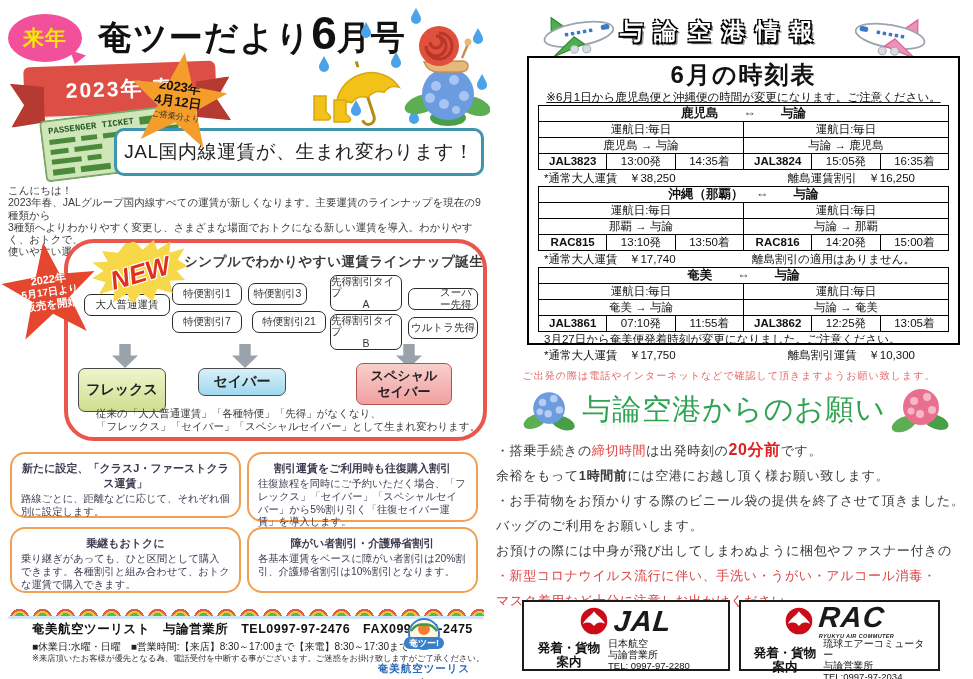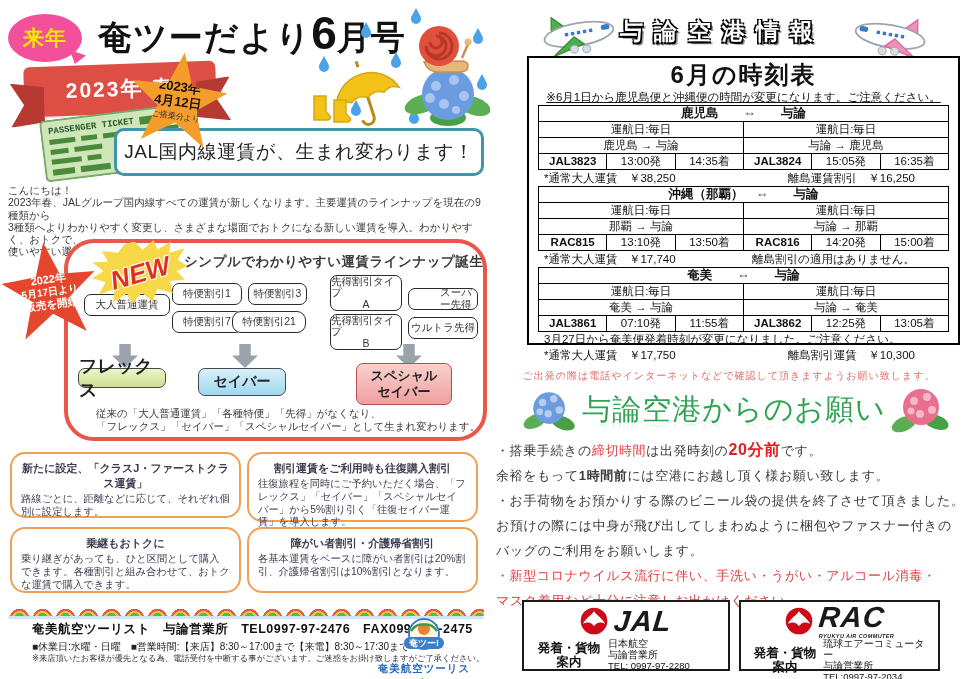--- a/index.html
+++ b/index.html
@@ -57,21 +57,21 @@
     text-shadow:1px 1px 0 #fff,-1px -1px 0 #fff,1px -1px 0 #fff,-1px 1px 0 #fff; transform:rotate(-6deg); }
 
   .diagram-heading { left:184px; top:253px; font-size:13.5px; font-weight:600; color:#3a3a3a; letter-spacing:0.5px; }
 
   .fare-old { position:absolute; background:#fff; border:1.5px solid #2b2b2b; border-radius:7px;
     font-size:10.5px; color:#333; display:flex; flex-direction:column; align-items:center; justify-content:center; line-height:1.1; }
   .arrow-down { position:absolute; width:26px; height:24px; background:#9aa2ac;
     clip-path:polygon(28% 0,72% 0,72% 48%,100% 48%,50% 100%,0 48%,28% 48%); }
   .fare-new { position:absolute; border:1.5px solid #4a4a4a; border-radius:7px; display:flex; flex-direction:column;
     align-items:center; justify-content:center; font-weight:700; color:#222; }
-  .fn-flex { left:78px; top:368px; width:88px; height:20px; font-size:18px; background:linear-gradient(#eef5cc,#ccdf8e); }
+  .fn-flex { left:78px; top:368px; width:88px; height:44px; font-size:14px; background:linear-gradient(#eef5cc,#ccdf8e); }
   .fn-saver { left:198px; top:368px; width:88px; height:28px; font-size:14px; background:linear-gradient(#d8f0fa,#9fd8ee); }
   .fn-special { left:356px; top:363px; width:96px; height:42px; font-size:13px; line-height:1.25;
     background:linear-gradient(#f8d0cc,#f0a0a0); border-color:#b35050; }
   .diagram-note { left:96px; top:407px; font-size:10.5px; line-height:13px; color:#3a3a3a; }
 
   .info-box { position:absolute; width:231px; border:2px solid #f0a050; border-radius:15px; background:#fff; padding:7px 9px 11px; }
   .info-box .ib-title { font-size:11px; font-weight:600; color:#3c3c50; text-align:center; margin-bottom:2px; }
   .info-box .ib-body { font-size:10.3px; line-height:12.8px; color:#3c3c50; }
 
   .rainbow { left:8px; top:596px; width:476px; height:20px;
@@ -234,21 +234,21 @@
   </div>
   <div class="abs new-burst">
     <span>NEW</span>
   </div>
   <div class="abs diagram-heading">シンプルでわかりやすい運賃ラインナップ誕生</div>
 
   <div class="abs fare-old" style="left:84px;top:294px;width:86px;height:22px;">大人普通運賃</div>
   <div class="abs fare-old" style="left:172px;top:283px;width:70px;height:22px;">特便割引1</div>
   <div class="abs fare-old" style="left:248px;top:283px;width:59px;height:22px;">特便割引3</div>
   <div class="abs fare-old" style="left:172px;top:311px;width:70px;height:22px;">特便割引7</div>
-  <div class="abs fare-old" style="left:232px;top:311px;width:74px;height:22px;border-radius:9px;">特便割引21</div>
+  <div class="abs fare-old" style="left:252px;top:311px;width:74px;height:22px;">特便割引21</div>
   <div class="abs fare-old" style="left:330px;top:275px;width:72px;height:36px;">
     <span>先得割引タイプ</span>
     <span>A</span>
   </div>
   <div class="abs fare-old" style="left:408px;top:288px;width:70px;height:22px;padding-left:31px;">スーパー先得</div>
   <div class="abs fare-old" style="left:330px;top:314px;width:72px;height:36px;">
     <span>先得割引タイプ</span>
     <span>B</span>
   </div>
   <div class="abs fare-old" style="left:408px;top:317px;width:70px;height:22px;">ウルトラ先得</div>
@@ -458,22 +458,22 @@
           <circle cx="30" cy="34" r="4"></circle>
           <circle cx="21" cy="31" r="3.5"></circle>
         </g>
     </svg>
   </div>
 
   <div class="abs req-body">
     <div class="ln"><span>・搭乗手続きの</span><span class="red">締切時間</span><span>は出発時刻の</span><span class="redbig">20分前</span><span>です。</span></div>
     <div class="ln"><span>余裕をもって</span><span class="bold">1時間前</span><span>には空港にお越し頂く様お願い致します。</span></div>
     <div class="ln">・お手荷物をお預かりする際のビニール袋の提供を終了させて頂きました。</div>
+    <div class="ln">バッグのご利用をお願いします。</div>
     <div class="ln">お預けの際には中身が飛び出してしまわぬように梱包やファスナー付きの</div>
-    <div class="ln">バッグのご利用をお願いします。</div>
     <div class="ln red">・新型コロナウイルス流行に伴い、手洗い・うがい・アルコール消毒・</div>
     <div class="ln red">マスク着用など十分に注意しお出かけください。</div>
   </div>
 
   <div class="contact c1">
     <div class="c-top">
       <svg width="28" height="28" viewBox="0 0 40 40">
         <circle cx="20" cy="20" r="19" fill="#cc0a18"></circle>
         <path d="M20 6 C15 13 9 15 4 24 C11 21 15 21 20 27 C25 21 29 21 36 24 C31 15 25 13 20 6 Z" fill="#fff"></path>
       </svg>

